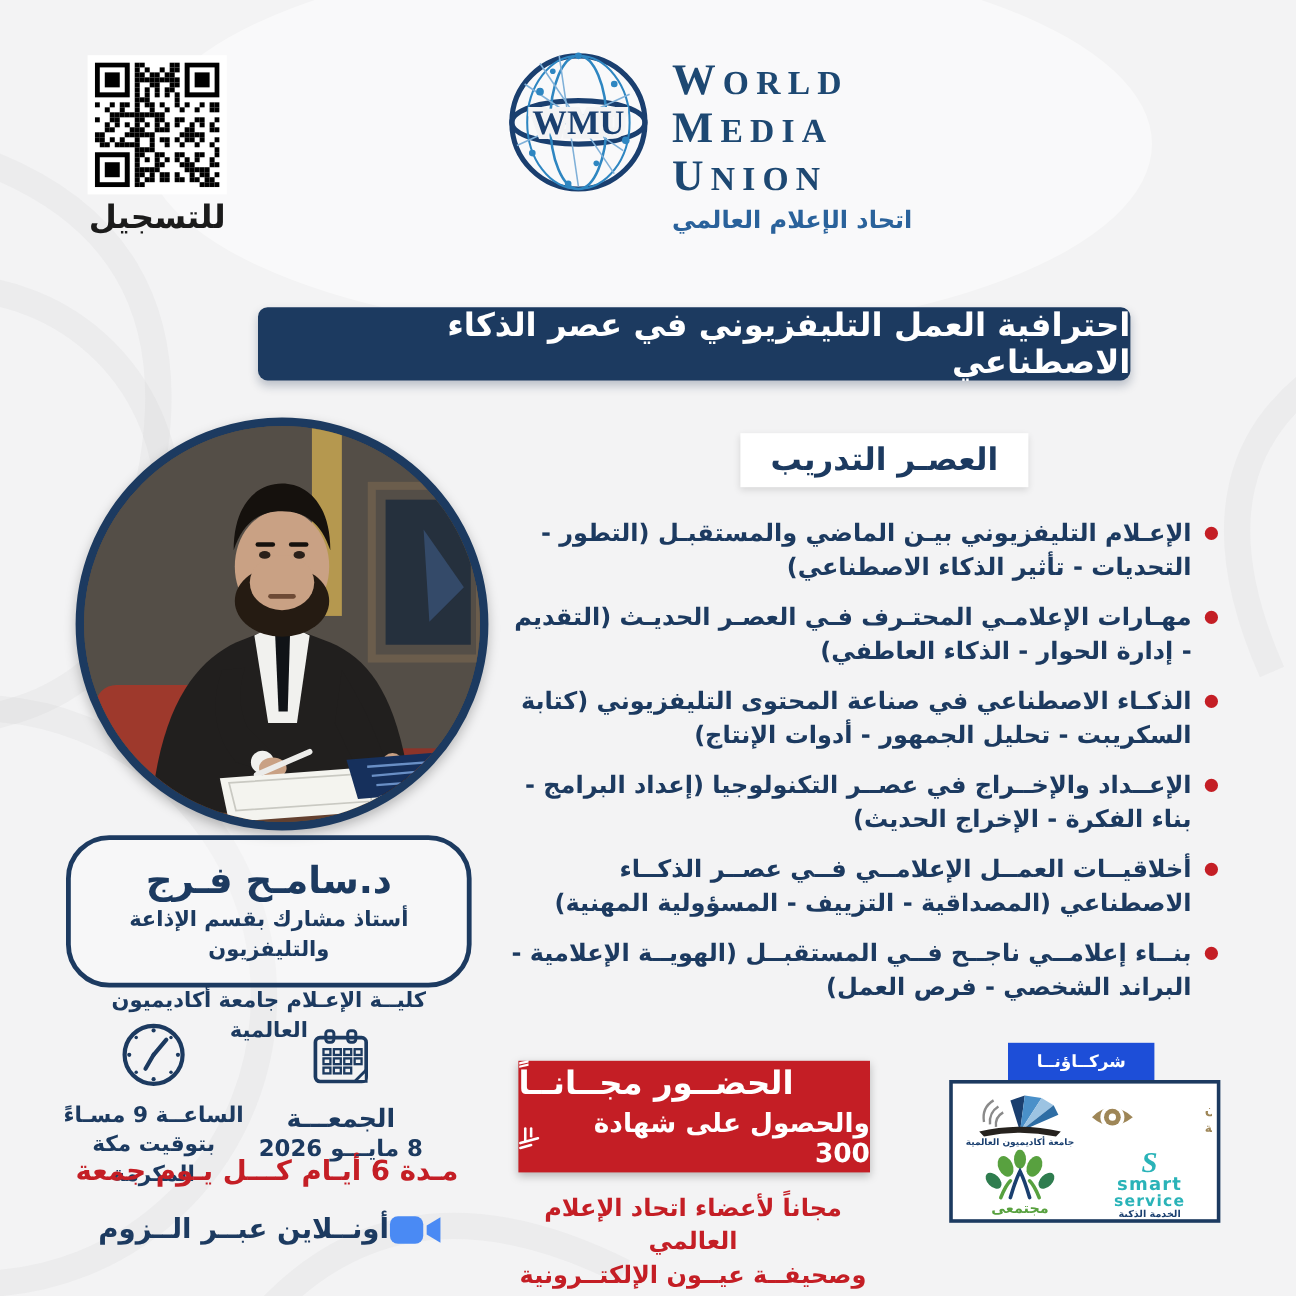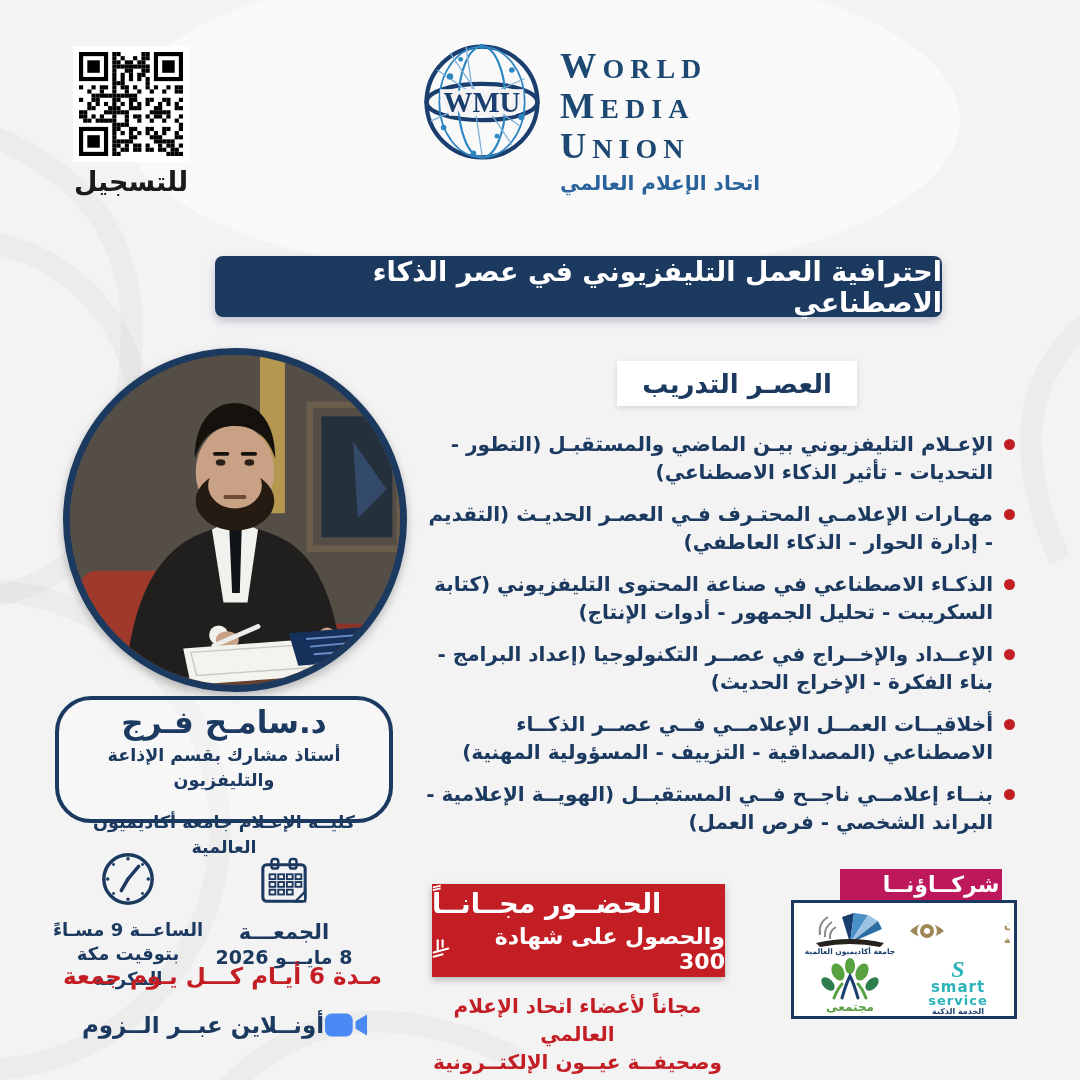--- a/index.html
+++ b/index.html
@@ -29,42 +29,42 @@
   .photo-wrap{left:63px;top:348px;width:344px;height:344px;border-radius:50%;border:7px solid #1c3a60;overflow:hidden;background:#59524b;box-sizing:border-box;box-shadow:0 4px 10px rgba(0,0,0,.25);}
   
   .topics-badge{left:617px;top:361px;width:240px;height:45px;background:#ffffff;display:flex;align-items:center;justify-content:center;
     color:#1c3a60;font-size:26px;font-weight:bold;direction:rtl;box-shadow:0 2px 6px rgba(0,0,0,.12);}
   .topics{left:420px;top:430px;width:597px;direction:rtl;}
   .topics ul{list-style:none;margin:0;padding:0;}
   .topics li{position:relative;padding-right:24px;margin-bottom:14px;font-size:20px;font-weight:bold;color:#1c3a60;line-height:1.4;text-align:right;}
   .topics li::before{content:"";position:absolute;right:2px;top:9px;width:11px;height:11px;border-radius:50%;background:#c41e25;}
   
   .speaker-card{left:55px;top:696px;width:338px;height:127px;border:4px solid #1c3a60;border-radius:36px;box-sizing:border-box;
-    text-align:center;direction:rtl;padding-top:4px;background:rgba(255,255,255,.35);}
+    text-align:center;direction:rtl;padding-top:16px;background:rgba(255,255,255,.35);}
   .speaker-name{font-size:31px;font-weight:bold;color:#1c3a60;}
   .speaker-role{font-size:17.5px;font-weight:bold;color:#1c3a60;line-height:1.45;margin-top:3px;}
   
   .clock-col{left:52px;top:846px;width:152px;text-align:center;}
   .cal-col{left:214px;top:846px;width:140px;text-align:center;}
   .icon-slot{height:62px;display:flex;align-items:flex-end;justify-content:center;}
   .sched-text{font-size:18px;font-weight:bold;color:#1c3a60;direction:rtl;line-height:1.35;margin-top:10px;}
   .cal-day{font-size:21px;font-weight:bold;color:#1c3a60;direction:rtl;margin-top:12px;}
   .cal-date{font-size:19px;font-weight:bold;color:#1c3a60;direction:rtl;margin-top:2px;}
   .duration{left:50px;top:963px;width:345px;text-align:center;font-size:23px;font-weight:bold;color:#c41e25;direction:rtl;}
   .platform{left:60px;top:1010px;width:330px;display:flex;direction:rtl;align-items:center;justify-content:center;gap:0;
     color:#1c3a60;font-size:23px;font-weight:bold;}
   
   .offer-box{left:432px;top:884px;width:293px;height:93px;background:#c41e25;color:#fff;direction:rtl;
     display:flex;flex-direction:column;align-items:flex-end;justify-content:center;gap:5px;box-shadow:0 3px 7px rgba(0,0,0,.25);}
   .offer-line1{font-size:27px;font-weight:bold;}
   .offer-line2{font-size:22px;font-weight:bold;display:flex;align-items:center;gap:7px;direction:rtl;}
   .offer-notes{left:415px;top:992px;width:325px;text-align:center;color:#c41e25;font-size:20px;font-weight:bold;direction:rtl;line-height:1.4;}
   
-  .partners-badge{left:840px;top:869px;width:122px;height:31px;background:#be185d;color:#fff;font-size:22px;font-weight:bold;
-    display:flex;align-items:center;justify-content:center;direction:rtl;letter-spacing:1px;padding-left:40px;}
+  .partners-badge{left:840px;top:869px;width:122px;height:31px;background:#1d4ed8;color:#fff;font-size:14px;font-weight:bold;
+    display:flex;align-items:center;justify-content:center;direction:rtl;letter-spacing:1px;}
   .partners-box{left:791px;top:900px;width:226px;height:119px;background:#fff;border:3px solid #1c3a60;box-sizing:border-box;
     display:grid;grid-template-columns:1fr 1fr;grid-template-rows:1fr 1fr;place-items:center;padding:2px;}
 </style>
 </head>
 <body>
 
 <div class="poster">
 
   <svg class="abs watermark" width="1080" height="1080" viewBox="0 0 1080 1080">
     <g fill="none" stroke="#9a9aa0" stroke-opacity="0.07" stroke-width="22">

